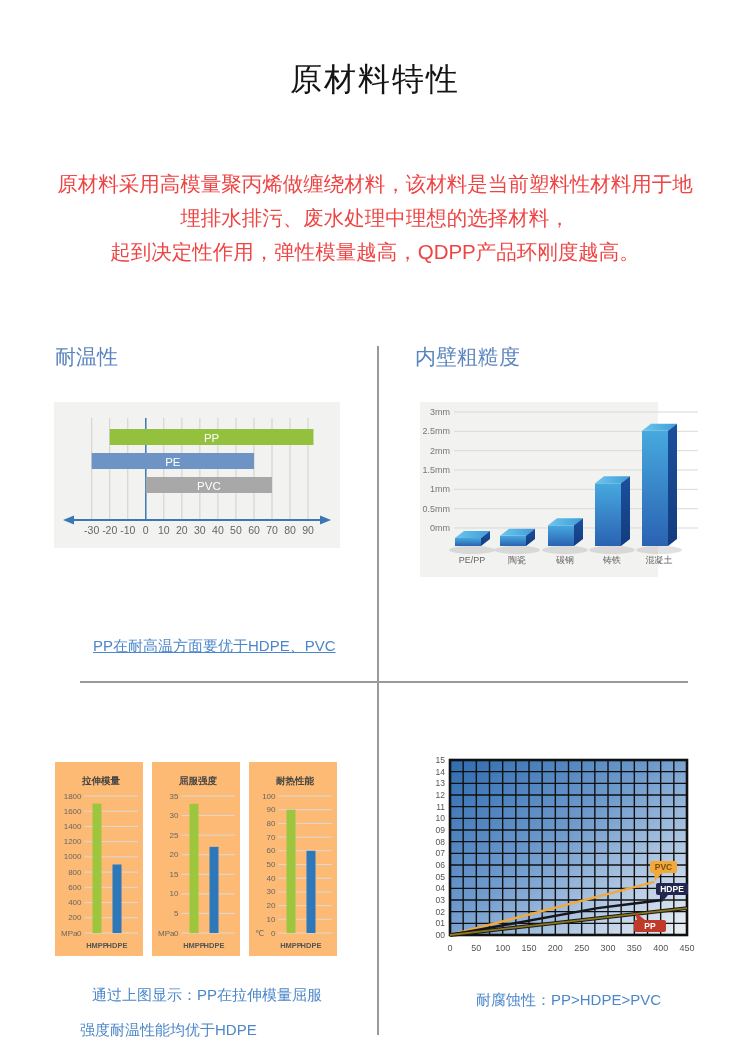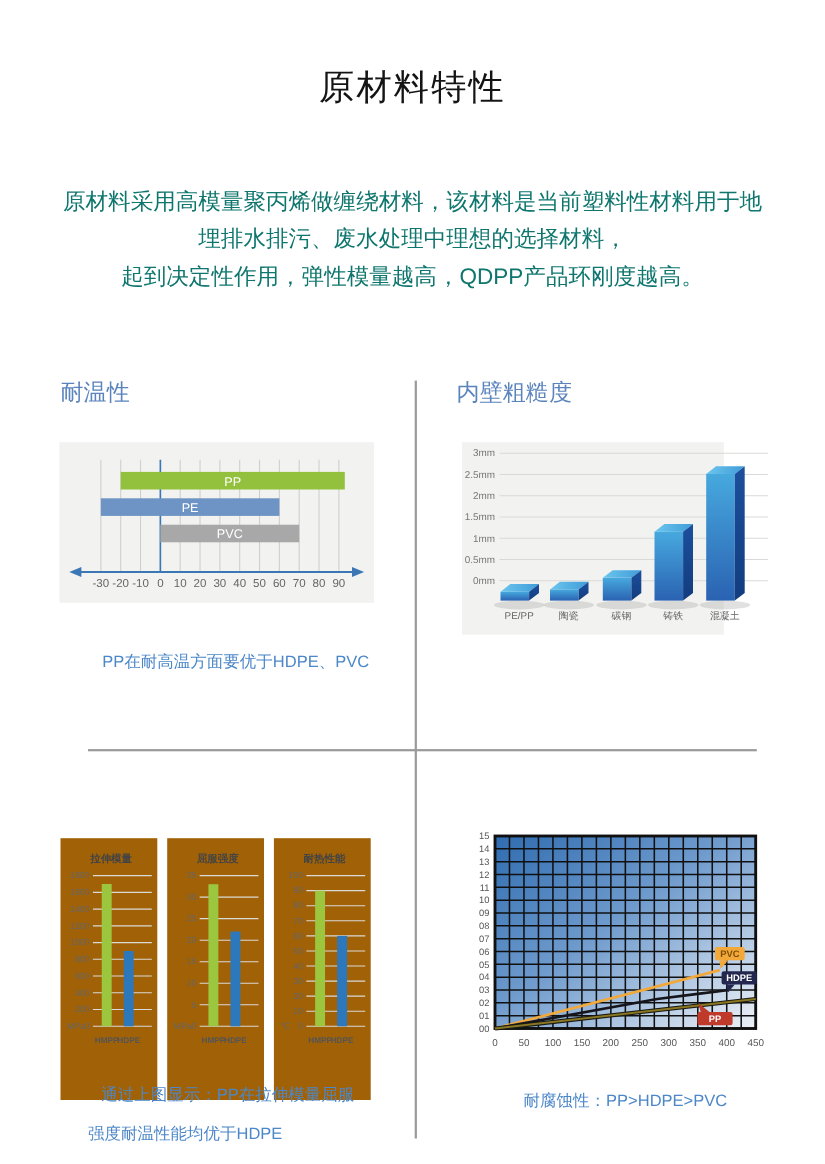--- a/index.html
+++ b/index.html
@@ -1,36 +1,36 @@
 <!DOCTYPE html>
 <html><head>
 <meta charset="utf-8">
 <style>
   html,body{margin:0;padding:0;background:#fff;}
   .page{position:relative;width:750px;height:1058px;background:#ffffff;
         font-family:"Liberation Sans","DejaVu Sans",sans-serif;overflow:hidden;}
   .h-title{position:absolute;top:58px;left:0;width:750px;text-align:center;
            font-size:32px;font-weight:normal;color:#141414;letter-spacing:2px;}
   .intro{position:absolute;top:167px;left:28px;width:694px;text-align:center;
-         font-size:20.5px;color:#0f766e;line-height:34px;}
+         font-size:20.5px;color:#ef4444;line-height:34px;}
   .sec-heading{position:absolute;font-size:21px;color:#5b84bd;}
   #heading-temp{left:55px;top:343px;}
   #heading-rough{left:415px;top:343px;}
   .panel{position:absolute;background:#f2f2f0;}
   #temp-panel{left:54px;top:402px;width:286px;height:146px;}
   #rough-panel{left:420px;top:402px;width:238px;height:175px;}
   .caption{position:absolute;font-size:15px;color:#4c87c9;}
-  #temp-caption{left:93px;top:592px;}
+  #temp-caption{left:93px;top:637px;text-decoration:underline;}
   #mech-caption-1{left:80px;top:986px;margin-left:12px;}
   #mech-caption-2{left:80px;top:1021px;}
   #corr-caption{left:476px;top:991px;}
   .v-divider{position:absolute;left:377px;top:346px;width:2px;height:689px;background:#9a9a9a;}
   .h-divider{position:absolute;left:80px;top:681px;width:608px;height:2px;background:#9a9a9a;}
   #mini-charts{position:absolute;left:55px;top:762px;display:flex;gap:9px;}
-  .mini-panel{width:88px;height:238px;background:#a16207;text-align:right;}
+  .mini-panel{width:88px;height:194px;background:#fdba74;text-align:right;}
   #corr-wrap{position:absolute;left:425px;top:750px;width:292px;height:216px;}
   svg text{font-family:"Liberation Sans","DejaVu Sans",sans-serif;}
 </style>
 </head>
 <body>
 
 <div class="page">
 
   <div class="h-title">原材料特性</div>
 

